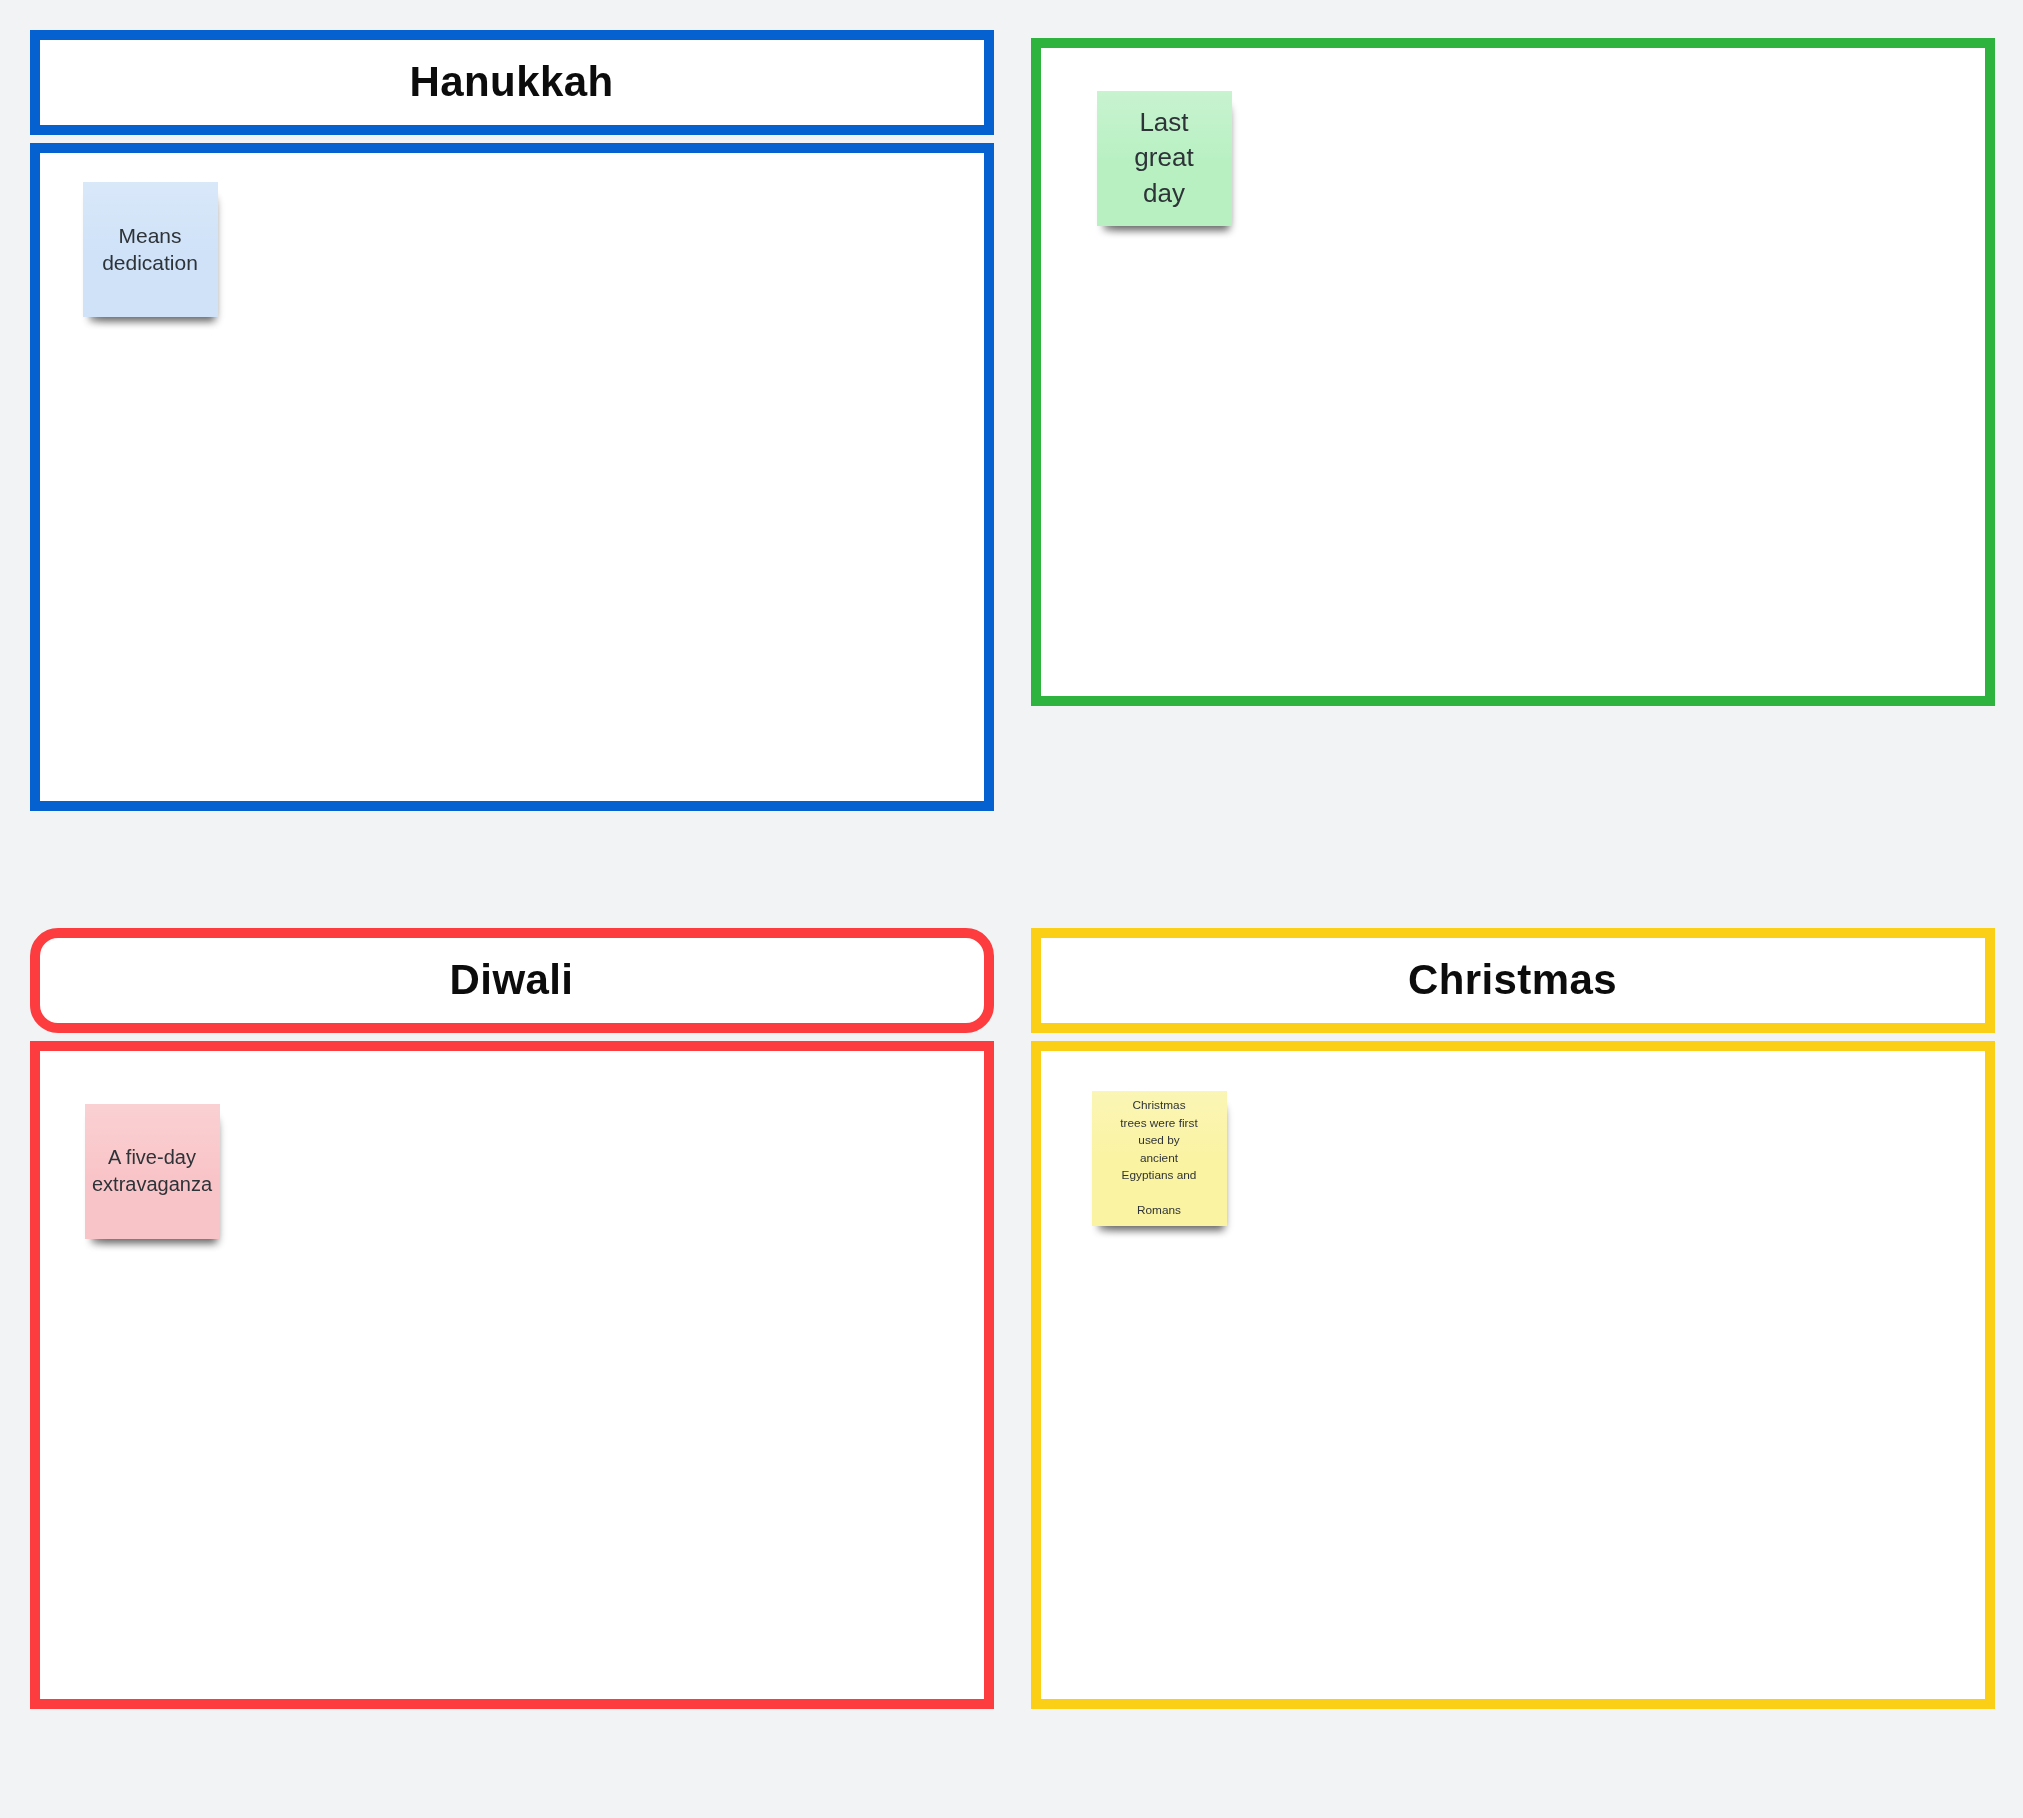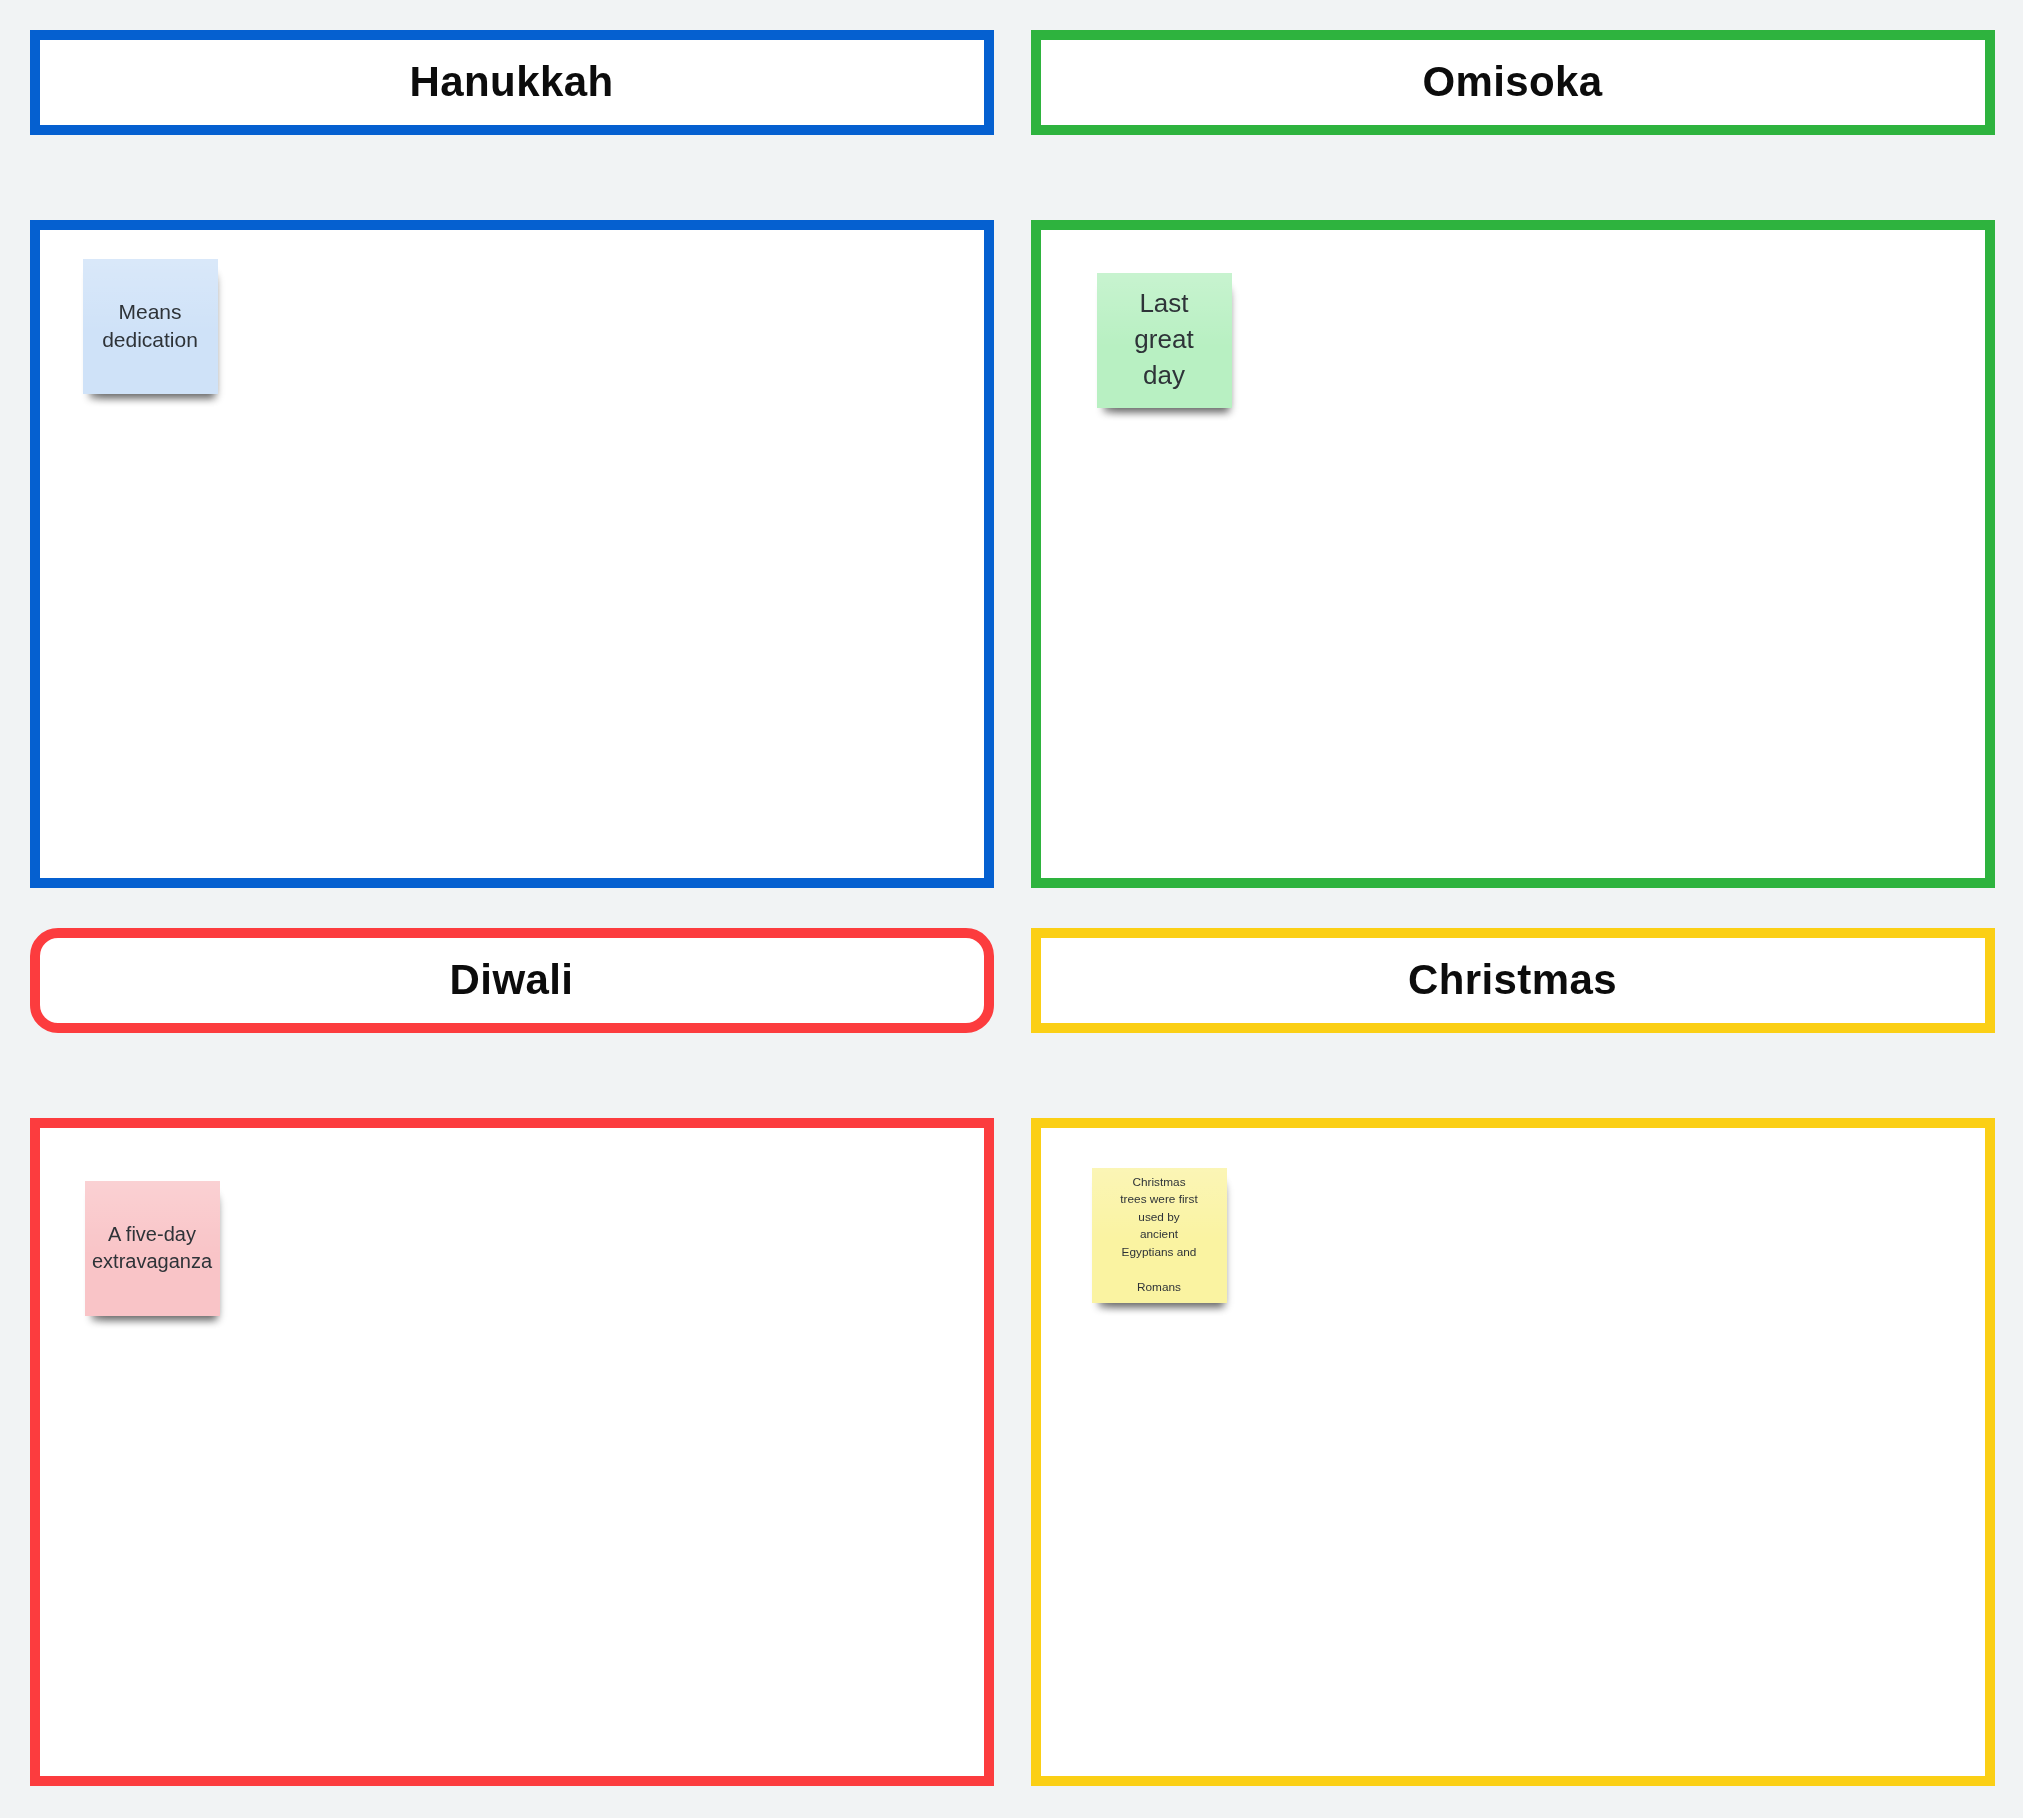--- a/index.html
+++ b/index.html
@@ -16,21 +16,20 @@
     padding: 29.5px 29.5px 32px 29.5px;
     display: grid;
     grid-template-columns: 964px 964px;
     grid-template-rows: 858px 858px;
     column-gap: 37px;
     row-gap: 40px;
   }
   .frame {
     display: flex;
     flex-direction: column;
-    justify-content: space-between;
   }
   .frame-title {
     height: 105px;
     background: #ffffff;
     border: 10px solid #888;
     display: flex;
     align-items: center;
     justify-content: center;
     flex: 0 0 auto;
   }
@@ -79,23 +78,20 @@
     </div>
     <div class="frame-body" style="border-color: rgb(5, 96, 208);">
       <div class="note" style="background-color: rgb(207, 226, 248); color: rgb(46, 51, 56);">
         <span class="note-text">Means
 dedication</span>
       </div>
     </div>
   </div>
 
   <div class="frame frame-1">
-    <div class="frame-title" style="border-color: rgb(46, 179, 62);">
-      <span class="title-text">Omisoka</span>
-    </div>
     <div class="frame-body" style="border-color: rgb(46, 179, 62);">
       <div class="note" style="background-color: rgb(184, 240, 194); color: rgb(46, 51, 56);">
         <span class="note-text">Last
 great
 day</span>
       </div>
     </div>
   </div>
 
   <div class="frame frame-2">

